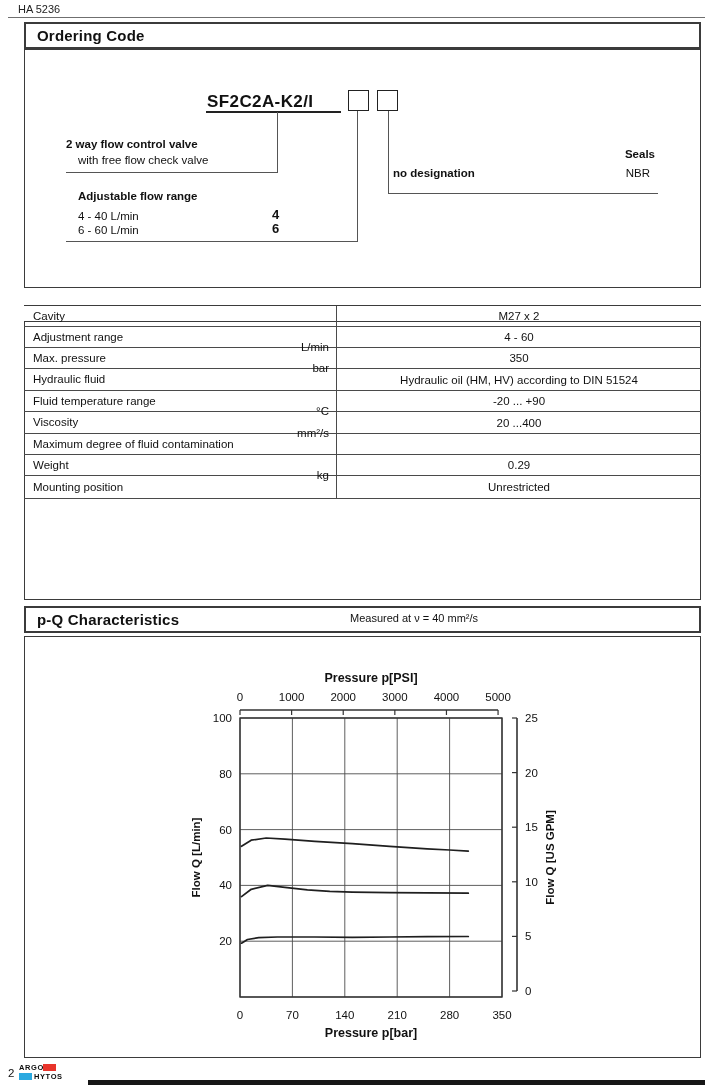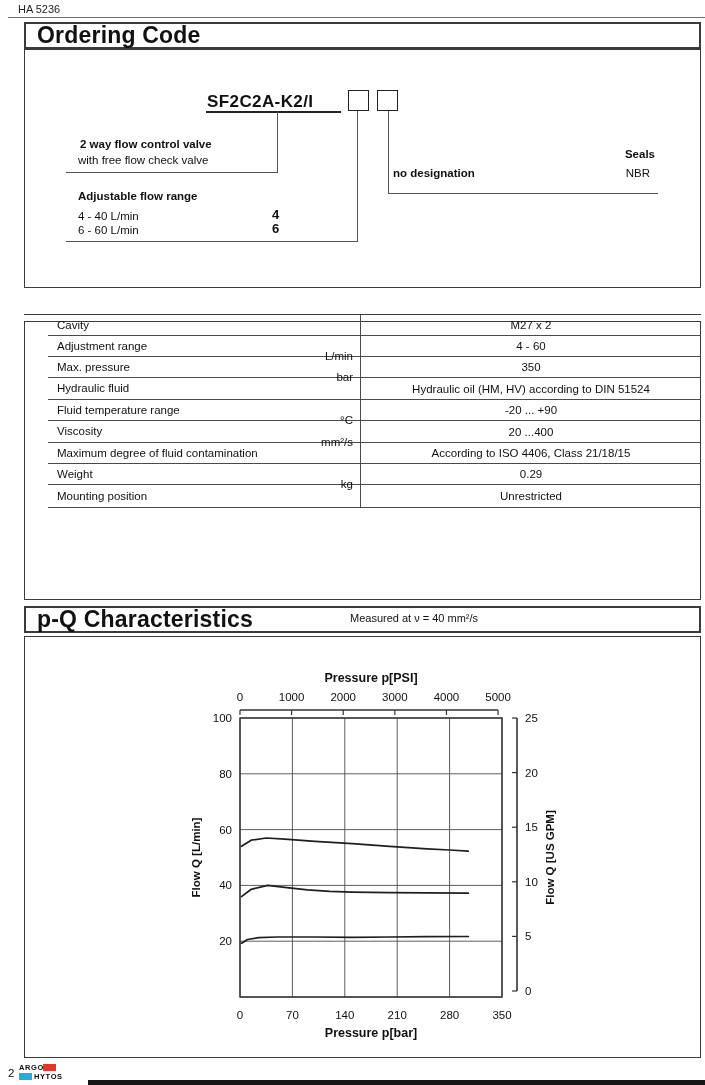--- a/index.html
+++ b/index.html
@@ -9,36 +9,36 @@
     overflow:hidden;margin:0 auto;
   }
   .abs{position:absolute;}
   .doc-number{left:18px;top:3px;font-size:11px;color:#222;}
   .top-rule{left:8px;top:17px;width:697px;border-top:1px solid #6f6f6f;height:0;}
 
   .sec-head{
     left:24px;width:677px;height:27px;border:2px solid #3b3b3b;
     box-sizing:border-box;background:#fff;display:flex;align-items:center;
   }
-  .sec-head .sec-title{font-size:23px;font-weight:bold;padding-left:11px;letter-spacing:.2px;text-align:right;}
+  .sec-head .sec-title{font-size:15px;font-weight:bold;padding-left:11px;letter-spacing:.2px;text-align:right;}
   .sec-body{
     left:24px;width:677px;border:1.5px solid #3b3b3b;box-sizing:border-box;background:#fff;
   }
 
   
   .code-text{left:207px;top:92px;font-size:17px;font-weight:bold;letter-spacing:.4px;}
   .code-underline{left:206px;top:111px;width:135px;border-top:2px solid #222;height:0;}
   .code-box{width:21px;height:21px;border:1.5px solid #222;box-sizing:border-box;top:90px;background:#fff;}
   .dline{background:#555;}
   .small-b{font-size:11.5px;font-weight:bold;white-space:nowrap;}
   .small-r{font-size:11.5px;white-space:nowrap;}
   .opt-code{font-size:13px;font-weight:bold;}
 
   
-  .t-table{left:24px;top:314px;width:677px;box-sizing:border-box;border-top:1.5px solid #3b3b3b;padding-left:24px;}
+  .t-table{left:24px;top:305px;width:677px;box-sizing:border-box;border-top:1.5px solid #3b3b3b;}
   .t-row{display:flex;border-bottom:1px solid #4a4a4a;box-sizing:border-box;}
   .t-left{width:313px;display:flex;align-items:center;justify-content:space-between;
           border-right:1px solid #4a4a4a;box-sizing:border-box;padding:0 7px 0 9px;}
   .t-lab{font-size:11.5px;line-height:1.3;}
   .t-unit{font-size:11.5px;text-align:right;white-space:nowrap;padding-left:6px;margin-top:20px;}
   .t-val{flex:1;display:flex;align-items:center;justify-content:center;font-size:11.5px;text-align:center;}
   .t-val sup{font-size:8.5px;}
 
   .pq-subtitle{left:350px;top:612px;font-size:11px;}
   svg text{font-family:"Liberation Sans","DejaVu Sans",sans-serif;fill:#111;}
@@ -68,21 +68,21 @@
   <div class="abs code-box" style="left:348px;"></div>
   <div class="abs code-box" style="left:377px;"></div>
 
   <div class="abs dline" style="left:277px;top:112px;width:1px;height:60px;"></div>
   <div class="abs dline" style="left:66px;top:172px;width:212px;height:1px;"></div>
   <div class="abs dline" style="left:357px;top:111px;width:1px;height:130px;"></div>
   <div class="abs dline" style="left:66px;top:241px;width:292px;height:1px;"></div>
   <div class="abs dline" style="left:388px;top:111px;width:1px;height:82px;"></div>
   <div class="abs dline" style="left:388px;top:193px;width:270px;height:1px;"></div>
 
-  <div class="abs small-b" style="left:80px;top:138px;">2 way flow control valve</div>
+  <div class="abs small-b" style="left:66px;top:138px;">2 way flow control valve</div>
   <div class="abs small-r" style="left:78px;top:154px;">with free flow check valve</div>
 
   <div class="abs small-b" style="left:78px;top:190px;">Adjustable flow range</div>
   <div class="abs small-r" style="left:78px;top:210px;">4 - 40 L/min</div>
   <div class="abs small-r" style="left:78px;top:224px;">6 - 60 L/min</div>
   <div class="abs opt-code" style="left:272px;top:207px;">4</div>
   <div class="abs opt-code" style="left:272px;top:221px;">6</div>
 
   <div class="abs small-b" style="left:560px;top:148px;width:95px;text-align:right;">Seals</div>
   <div class="abs small-b" style="left:393px;top:167px;">no designation</div>
@@ -141,23 +141,20 @@
           <div class="t-unit">mm²/s</div>
         </div>
         <div class="t-val">
           <span>20 ...400</span>
         </div>
       </div>
       <div class="t-row" style="height: 21px;">
         <div class="t-left">
           <div class="t-lab">Maximum degree of fluid contamination</div>
           <div class="t-unit"></div>
-        </div>
-        <div class="t-val">
-          <span>According to ISO 4406,  Class 21/18/15</span>
         </div>
       </div>
       <div class="t-row" style="height: 21px;">
         <div class="t-left">
           <div class="t-lab">Weight</div>
           <div class="t-unit">kg</div>
         </div>
         <div class="t-val">
           <span>0.29</span>
         </div>

